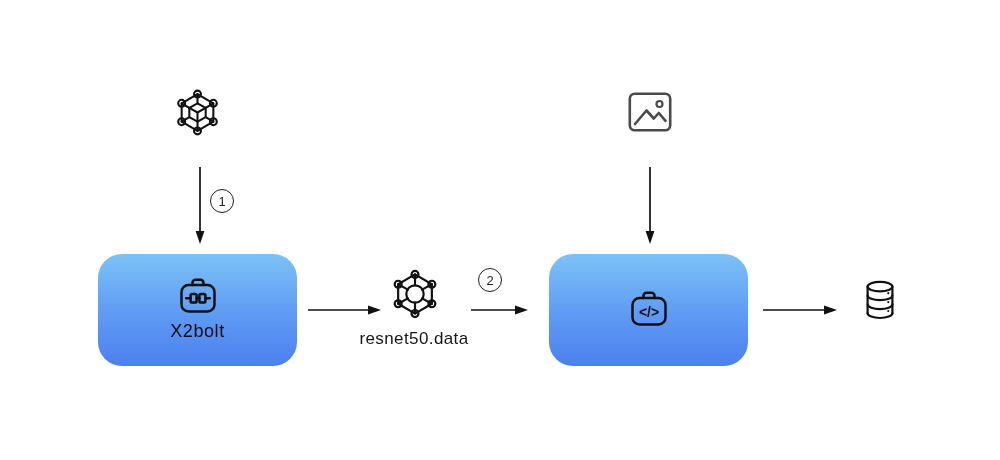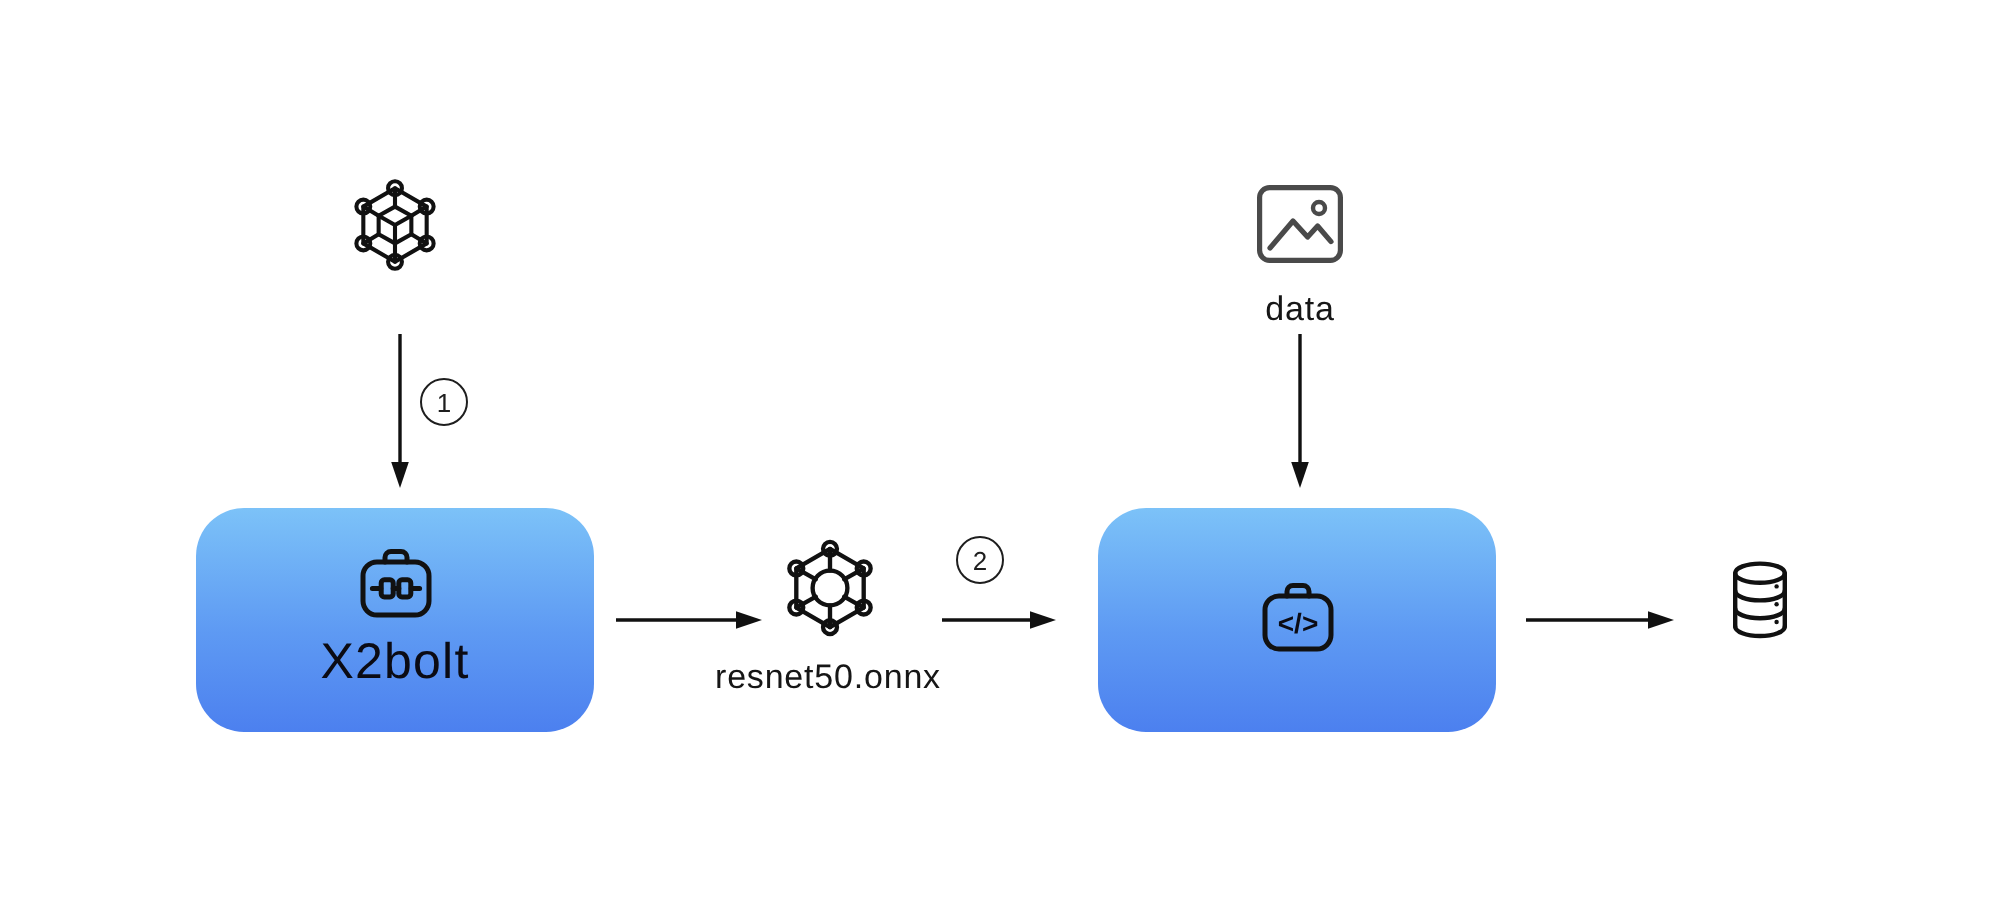--- a/index.html
+++ b/index.html
@@ -34,21 +34,21 @@
     height: 112px;
     border-radius: 24px;
     background: linear-gradient(180deg, #7CC2F8 0%, #5E9AF3 55%, #4C80EF 100%);
     display: flex;
     flex-direction: column;
     align-items: center;
     justify-content: center;
     gap: 5px;
   }
   .proc-box .box-label {
-    font-size: 25px;
+    font-size: 18px;
     letter-spacing: 0.6px;
     color: #0b0b14;
   }
 
   
   .step-badge {
     position: absolute;
     width: 24px;
     height: 24px;
     border: 1.4px solid #1e1e1e;
@@ -129,39 +129,38 @@
     <g class="stroke-icon" stroke-width="2" fill="#ffffff">
       <circle cx="22" cy="23" r="8"></circle>
       <circle cx="22" cy="5" r="3.2"></circle>
         <circle cx="37.5" cy="14" r="3.2"></circle>
       <circle cx="37.5" cy="32" r="3.2"></circle>
         <circle cx="22" cy="41" r="3.2"></circle>
       <circle cx="6.5" cy="32" r="3.2"></circle>
         <circle cx="6.5" cy="14" r="3.2"></circle>
     </g>
   </svg>
-  <div class="node-label" style="left:314px; top:329px;">resnet50.onnx</div>
+  <div class="node-label" style="left:314px; top:329px;">resnet50.data</div>
 
   <div class="step-badge" style="left:478px; top:268px;">
     <span>2</span>
   </div>
 
   <svg class="abs" style="left:471px; top:304px;" width="58" height="12">
     <line x1="0" y1="6" x2="45" y2="6" stroke="#111111" stroke-width="1.7"></line>
     <polygon points="57,6 44,1.6 44,10.4" fill="#111111"></polygon>
   </svg>
 
   <svg class="abs" style="left:627px; top:91px;" width="46" height="42" viewBox="0 0 46 42">
     <g stroke="#4a4a4a" fill="none" stroke-linecap="round" stroke-linejoin="round">
       <rect x="2.8" y="2.8" width="40.4" height="36.4" rx="5" stroke-width="2.6"></rect>
       <circle cx="32.5" cy="13" r="3" stroke-width="2.2"></circle>
       <path d="M8 33 L19.5 19.5 L26.8 27.5 L31.8 22 L38.5 29.8" stroke-width="2.6"></path>
     </g>
   </svg>
-  <div class="node-label" style="left:550px; top:145px;">data</div>
 
   <svg class="abs" style="left:644px; top:167px;" width="12" height="78">
     <line x1="6" y1="0" x2="6" y2="66" stroke="#111111" stroke-width="1.7"></line>
     <polygon points="6,77 1.6,64 10.4,64" fill="#111111"></polygon>
   </svg>
 
   <div class="proc-box" style="left:549px; top:254px;">
     <svg width="40" height="38" viewBox="0 0 40 38">
       <g class="stroke-icon" stroke-width="2.5">
         <path d="M14.5 7 V4.8 A3 3 0 0 1 17.5 1.8 H22.5 A3 3 0 0 1 25.5 4.8 V7"></path>

